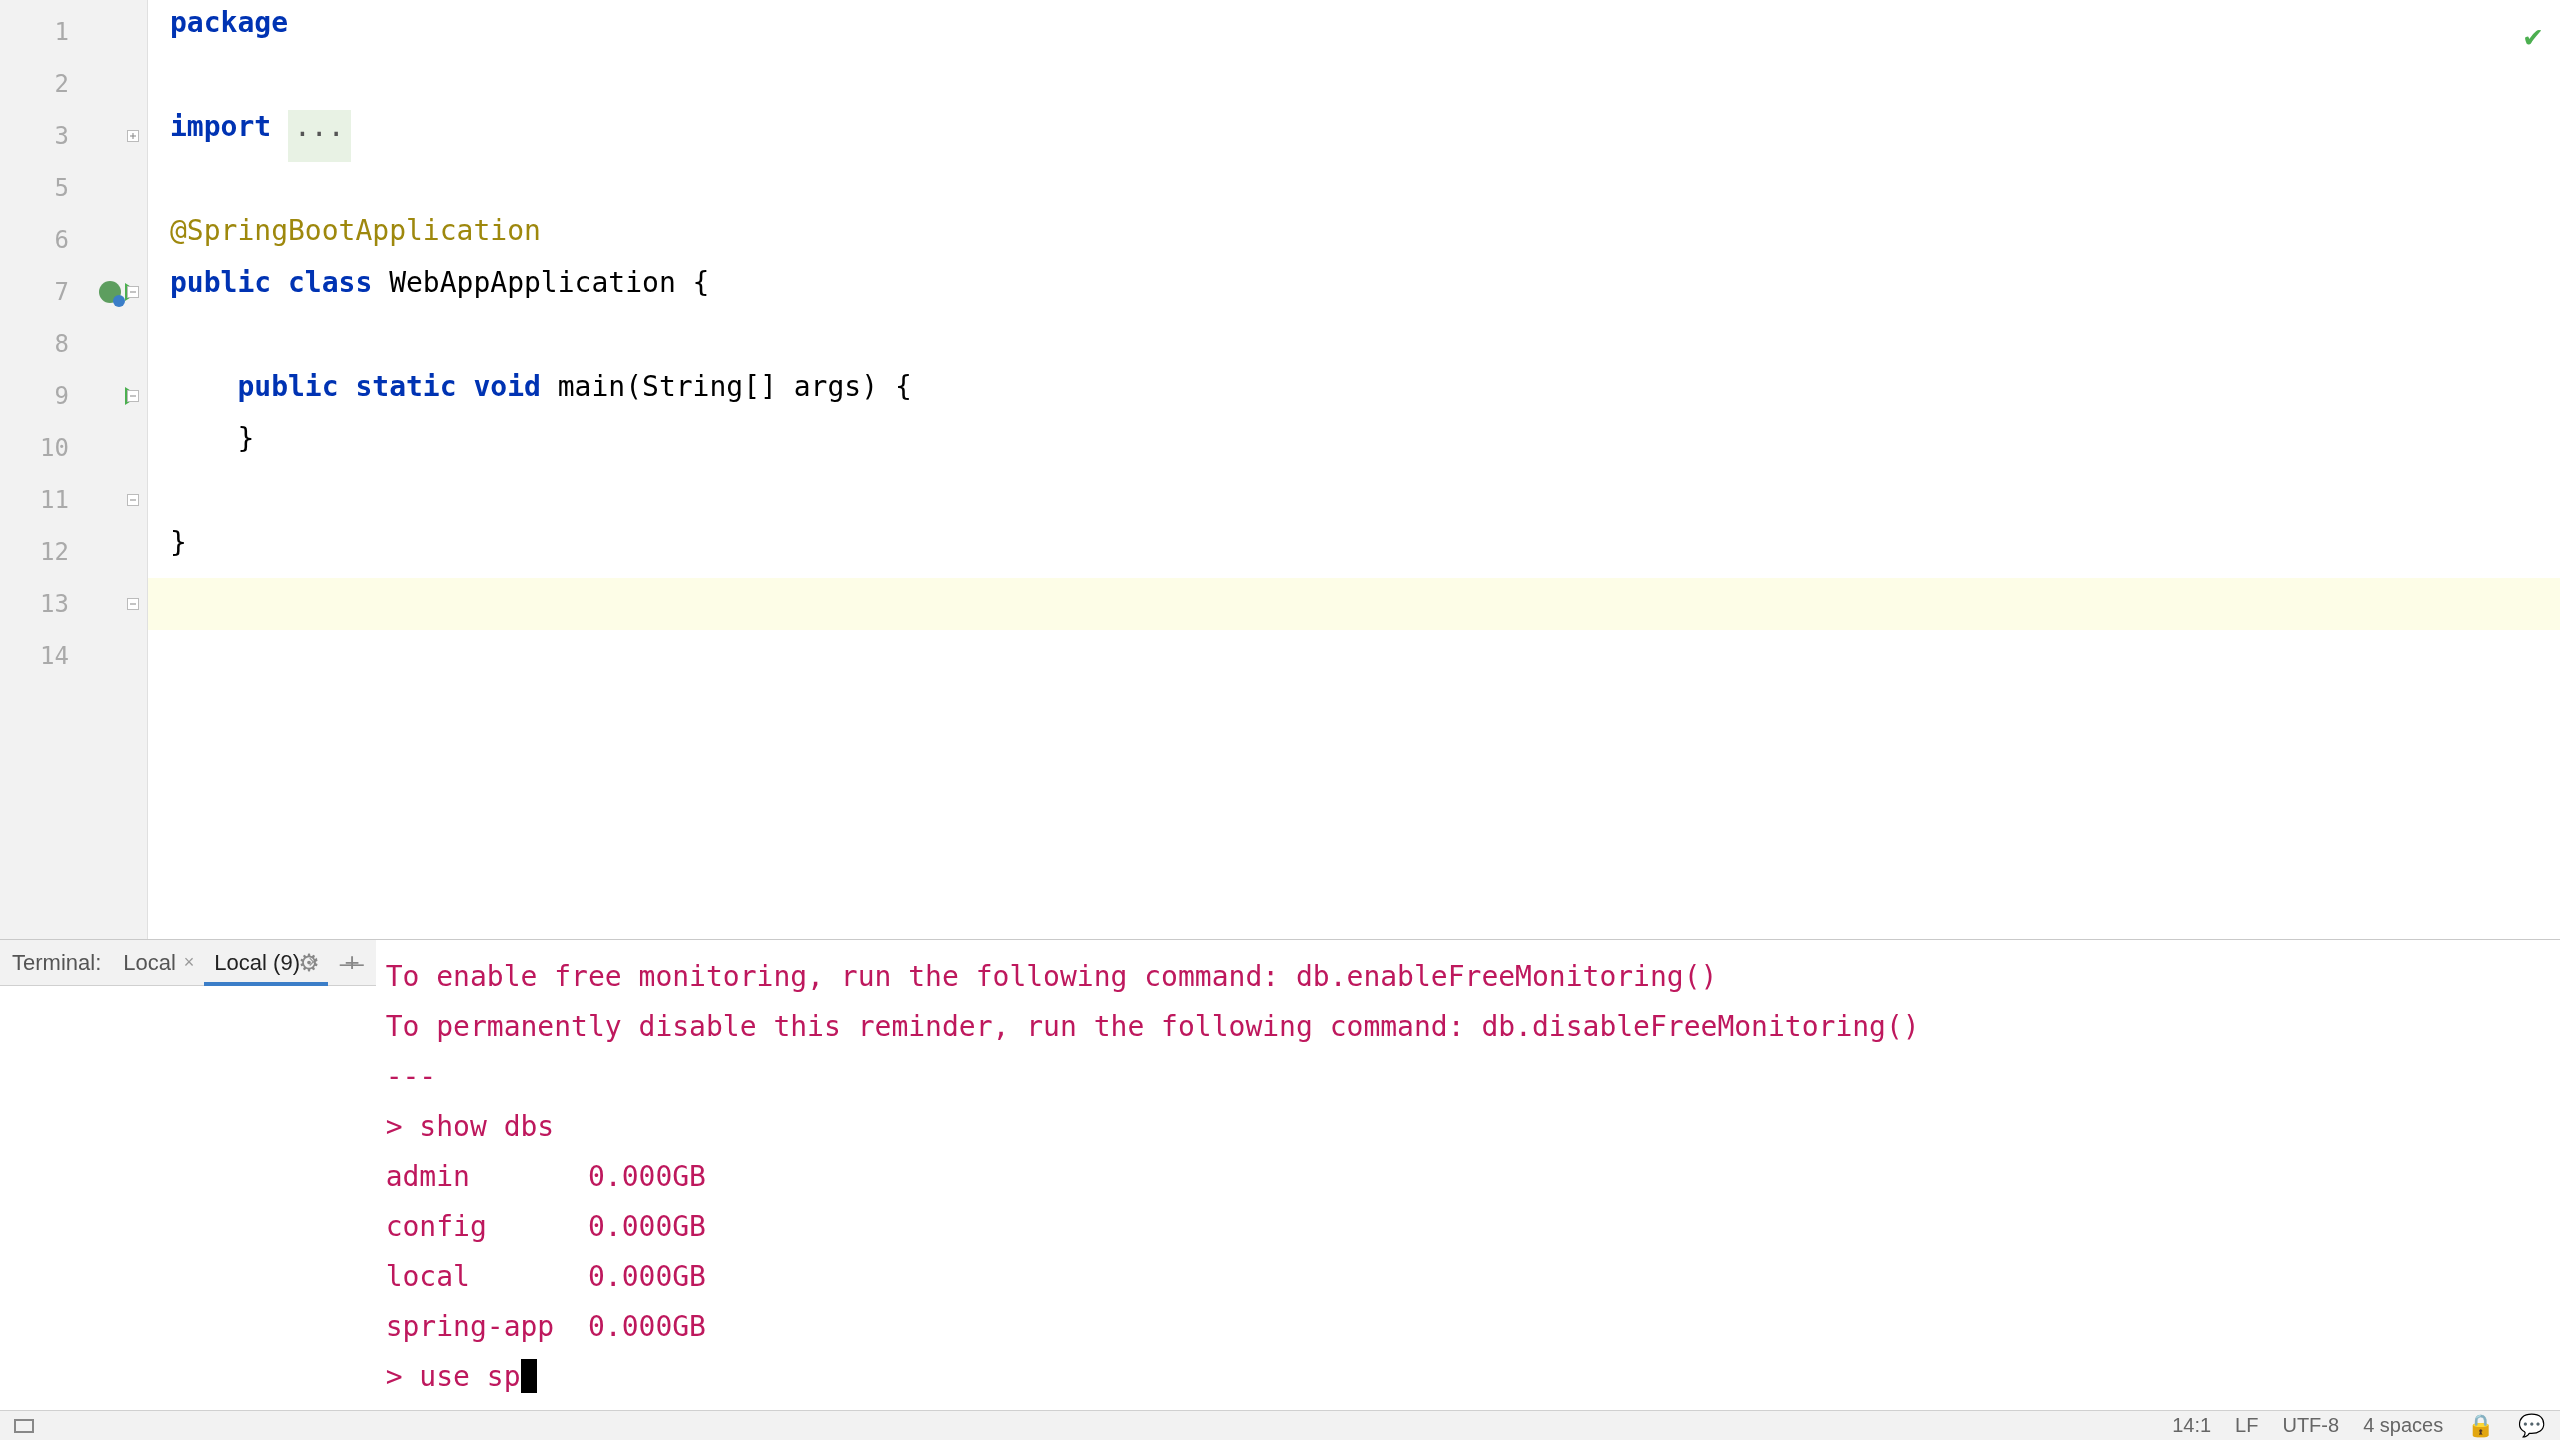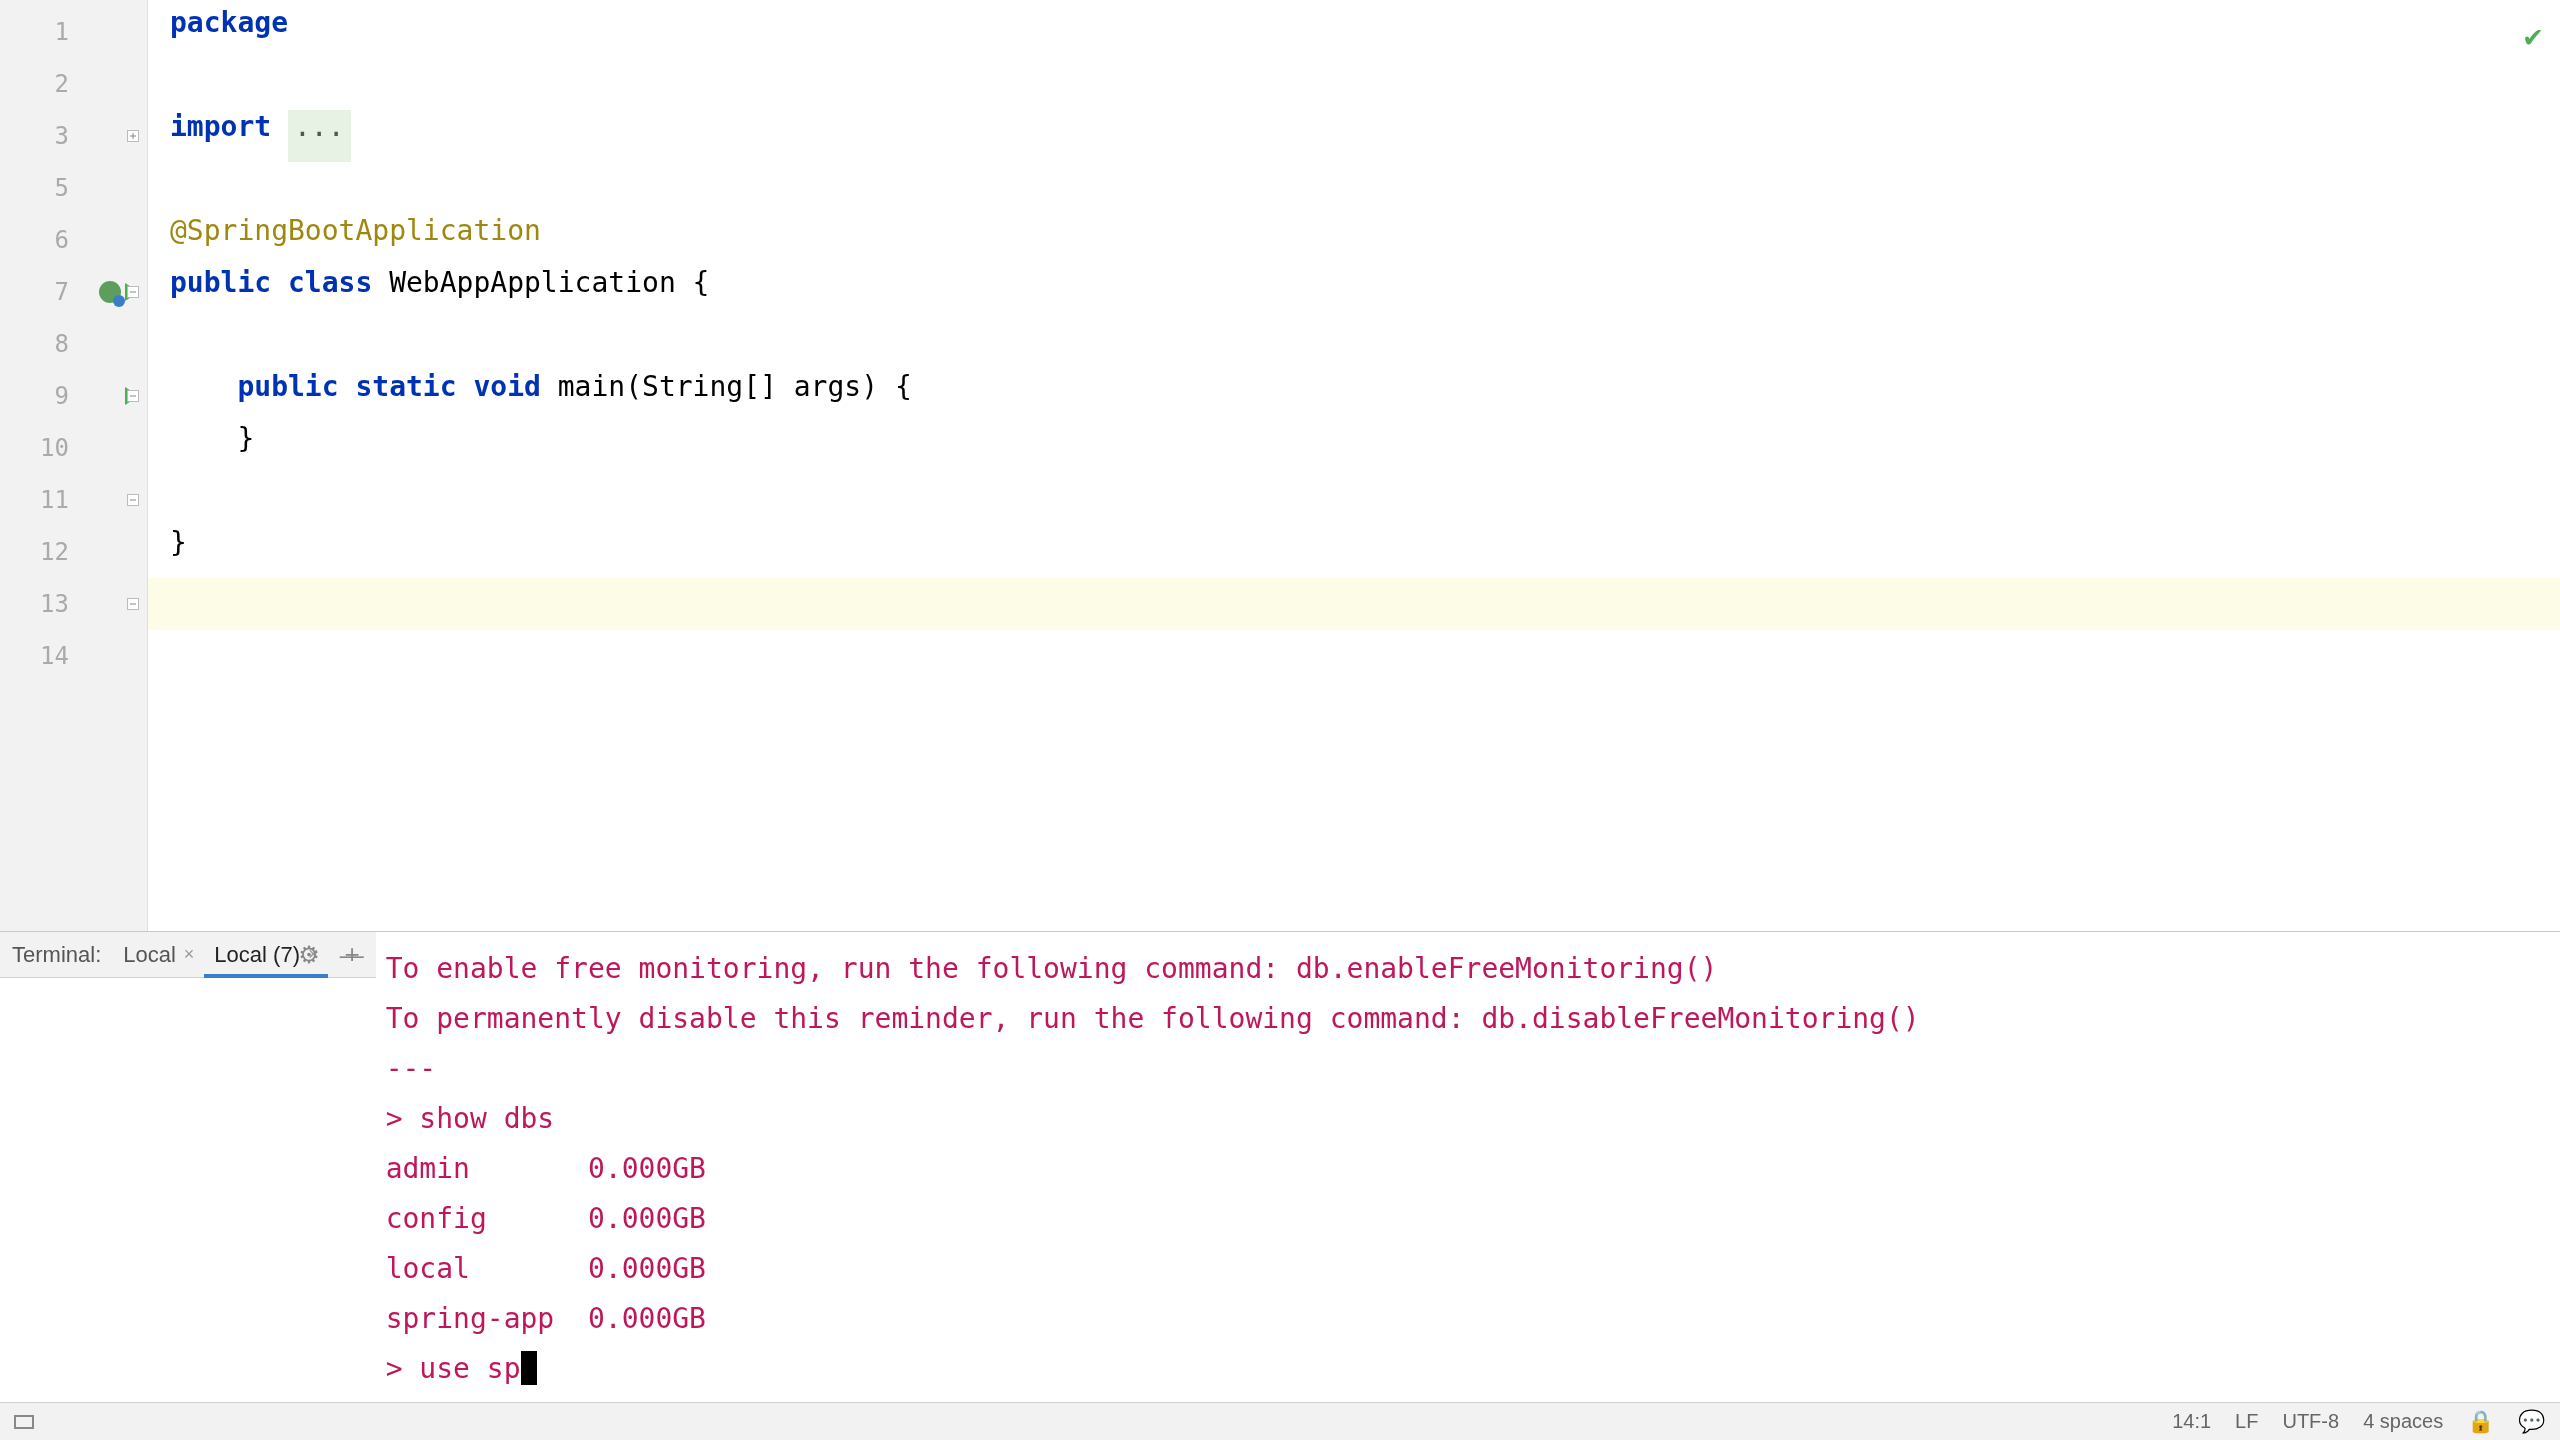--- a/index.html
+++ b/index.html
@@ -39,21 +39,21 @@
 .term-tab.active::after { content: ""; position: absolute; left: 0; right: 0; bottom: -1px; height: 4px; background: #3b7ec8; }
 .close-x { color: #999; font-size: 18px; }
 .add-tab { padding: 0 16px; color: #888; font-size: 26px; cursor: pointer; }
 .term-right-icons { position: absolute; right: 12px; display: flex; gap: 20px; align-items: center; color: #888; }
 .gear-icon, .minimize-icon { font-size: 24px; }
 
 .term-body { padding: 12px 10px 8px 10px; font-size: 28px; line-height: 50px; white-space: pre; color: #be185d; flex: 1; }
 .cursor-block { display: inline-block; width: 16px; height: 34px; background: #000; vertical-align: text-bottom; }
 
 
-.status-bar { height: 38px; background: #f2f2f2; border-top: 1px solid #d0d0d0; display: flex; align-items: center; justify-content: space-between; padding: 0 14px; font-family: -apple-system, "Segoe UI", sans-serif; font-size: 20px; color: #666; }
+.status-bar { height: 30px; background: #f2f2f2; border-top: 1px solid #d0d0d0; display: flex; align-items: center; justify-content: space-between; padding: 0 14px; font-family: -apple-system, "Segoe UI", sans-serif; font-size: 20px; color: #666; }
 .status-left, .status-right { display: flex; align-items: center; gap: 24px; }
 .sq-icon { width: 20px; height: 14px; border: 2px solid #888; }
 .lock-icon, .chat-icon { font-size: 22px; color: #999; }
 </style>
 </head>
 <body>
 
 <div class="editor">
   <div class="gutter" id="gutter">
       <div class="gutter-row">1<div class="icons"></div></div>
@@ -102,21 +102,21 @@
 
 <div class="terminal-panel">
   <div class="term-tabs">
     <span class="term-label">Terminal:</span>
     <div id="term-tabs-host" style="display: flex; height: 100%;">
         <div class="term-tab">
           <span>Local</span>
           <span class="close-x">×</span>
         </div>
         <div class="term-tab active">
-          <span>Local (7)</span>
+          <span>Local (9)</span>
           <span class="close-x">×</span>
         </div>
       </div>
     <span class="add-tab">+</span>
     <div class="term-right-icons">
       <span class="gear-icon">⚙</span>
       <span class="minimize-icon">—</span>
     </div>
   </div>
   <div class="term-body" id="term-body"><div>To enable free monitoring, run the following command: db.enableFreeMonitoring()</div><div>To permanently disable this reminder, run the following command: db.disableFreeMonitoring()</div><div>---</div><div></div><div>&gt; show dbs</div><div>admin       0.000GB</div><div>config      0.000GB</div><div>local       0.000GB</div><div>spring-app  0.000GB</div><div><span>&gt; use sp</span><span class="cursor-block"></span></div></div>

